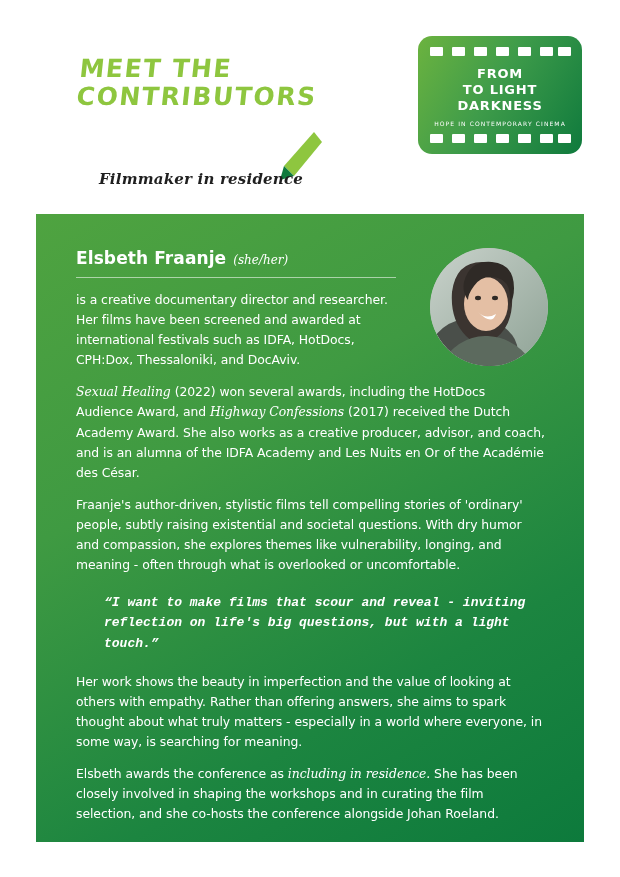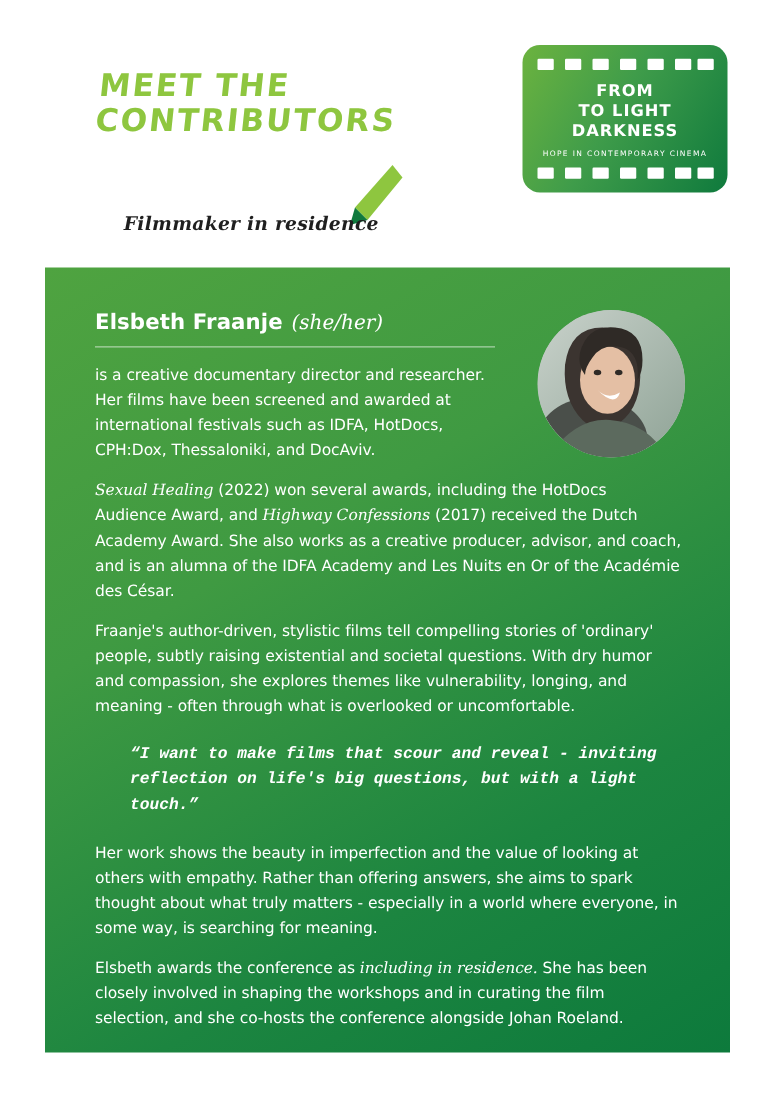--- a/index.html
+++ b/index.html
@@ -124,21 +124,21 @@
   }
   .name {
     font-family: "DejaVu Sans", sans-serif;
     font-weight: bold;
     font-size: 17px;
     letter-spacing: 0.1px;
   }
   .pronouns {
     font-family: "DejaVu Serif", serif;
     font-style: italic;
-    font-size: 16px;
+    font-size: 12px;
   }
   .rule {
     margin-top: 9px;
     width: 320px;
     height: 1px;
     background: rgba(255,255,255,0.55);
   }
 
   .portrait {
     position: absolute;

